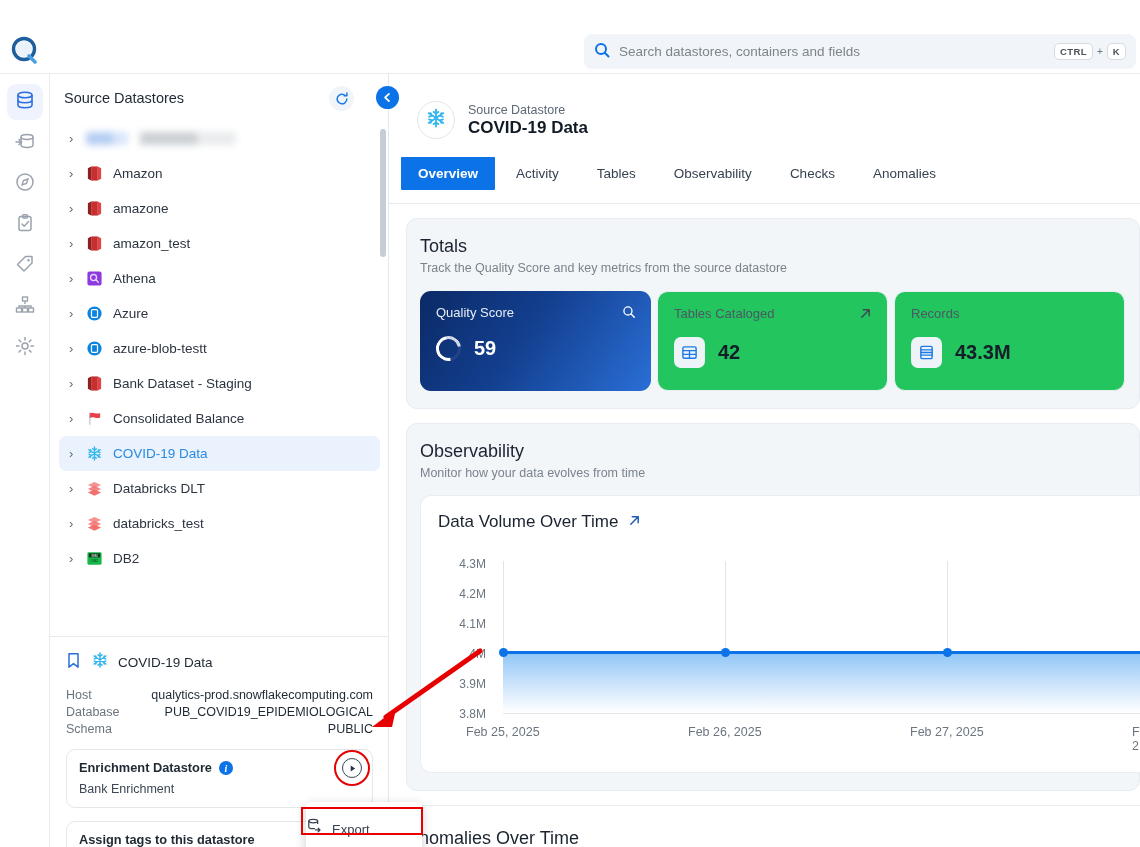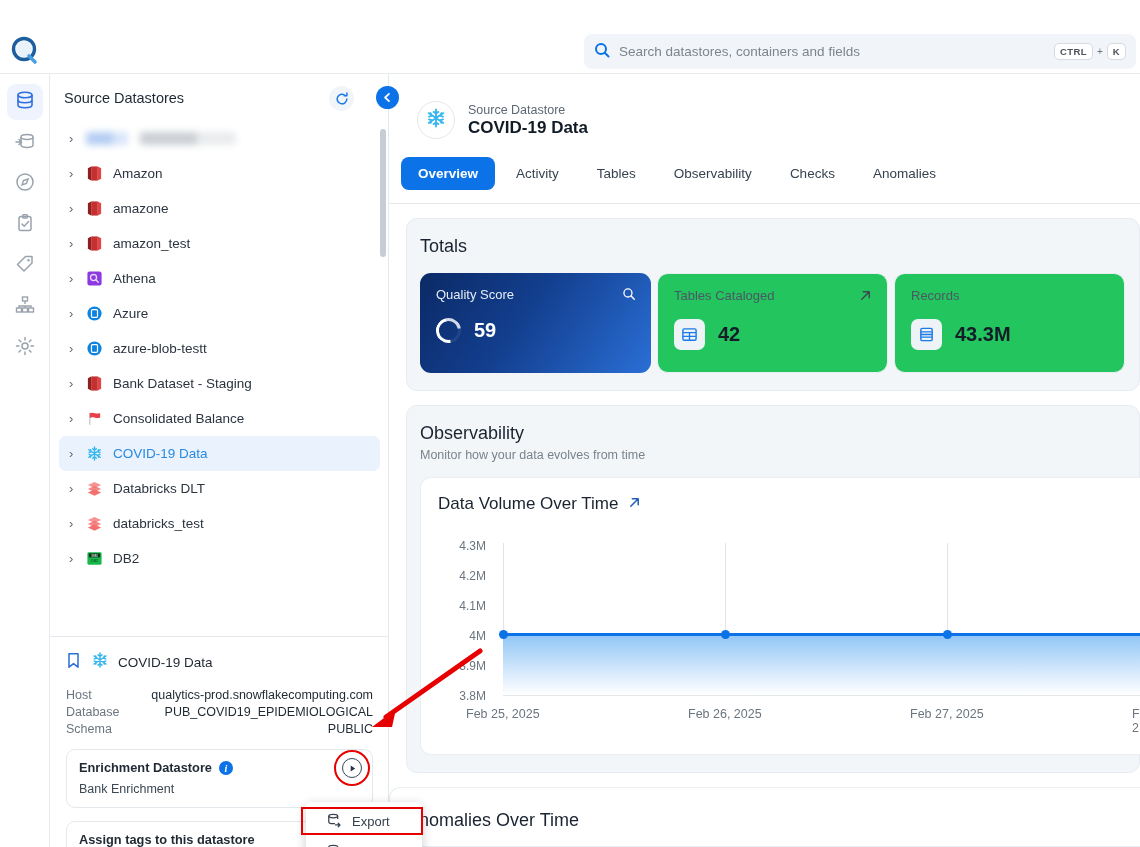--- a/index.html
+++ b/index.html
@@ -123,42 +123,42 @@
     font-size: 12px; font-weight: 600; border-radius: 11px; padding: 3px 11px;
     margin-top: 8px;
   }
 
   
   .menu {
     position: absolute; left: 256px; top: 728px; width: 116px;
     background: #fff; border-radius: 5px;
     box-shadow: 0 3px 12px rgba(0,0,0,.2); z-index: 60; padding: 4px 0;
   }
-  .menu-item { height: 31px; display: flex; align-items: center; padding-left: 21px; }
+  .menu-item { height: 31px; display: flex; align-items: flex-end; padding-left: 1px; }
   .menu-label { font-size: 13px; color: #37424e; margin-left: 9px; }
   .menu-hl {
     position: absolute; left: 251px; top: 733px; width: 122px; height: 28px;
     border: 2.6px solid #e60000; z-index: 70; pointer-events: none;
   }
   .red-arrow { position: absolute; left: 360px; top: 615px; z-index: 65; pointer-events: none; }
 
   
   .main {
     position: absolute; left: 389px; top: 46px; width: 751px; height: 801px;
     background: #fff; overflow: hidden;
   }
   .main-head { padding: 27px 0 0 28px; display: flex; align-items: center; }
   .ds-avatar {
     width: 38px; height: 38px; border-radius: 50%; border: 1px solid #e3e8ec;
     display: flex; align-items: center; justify-content: center; margin-right: 13px;
   }
   .ds-kicker { font-size: 12.5px; color: #5d6874; }
   .ds-title { font-size: 17px; color: #111b26; font-weight: bold; margin-top: 1px; }
   .tabs { display: flex; align-items: center; padding: 18px 0 0 12px; gap: 4px; }
-  .tab { font-size: 13.5px; color: #374250; padding: 9px 17px; border-radius: 8px; }
+  .tab { font-size: 13.5px; color: #374250; padding: 9px 17px; border-radius: 1px; }
   .tab.active { background: #0b72e7; color: #fff; font-weight: bold; }
   .main-sep { margin-top: 13px; height: 1px; background: #e6eaee; }
 
   .section {
     margin: 14px 0 0 17px; background: #f2f6f9;
     border: 1px solid #e6ecf1; border-radius: 11px; padding: 17px 0 17px 13px;
   }
   .section-title { font-size: 18px; color: #1a2330; }
   .section-sub { font-size: 12.5px; color: #7a838d; margin-top: 4px; }
   .cards { display: flex; gap: 6px; margin-top: 16px; }
@@ -577,20 +577,21 @@
       <div class="tab">Activity</div>
       <div class="tab">Tables</div>
       <div class="tab">Observability</div>
       <div class="tab">Checks</div>
       <div class="tab">Anomalies</div>
     </div>
     <div class="main-sep"></div>
 
     <div class="section">
       <div class="section-title">Totals</div>
+      <div class="section-sub">Track the Quality Score and key metrics from the source datastore</div>
       <div class="cards">
 
         <div class="card quality">
           <div class="card-label">Quality Score</div>
           <span class="card-corner">
             <svg width="14" height="14" viewBox="0 0 16 16">
                 <circle cx="6.8" cy="6.8" r="4.6" fill="none" stroke="#fff" stroke-width="1.5"></circle>
                 <path d="M10.4 10.4 14 14" stroke="#fff" stroke-width="1.6" stroke-linecap="round"></path>
               </svg>
           </span>

